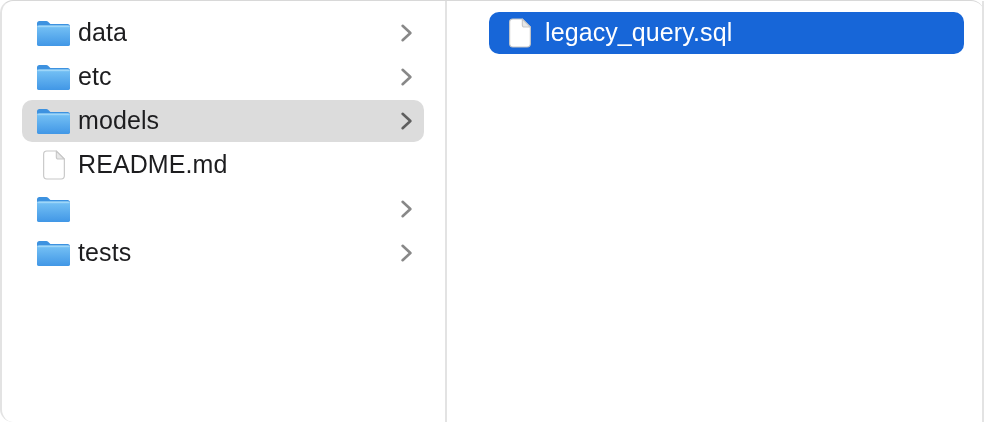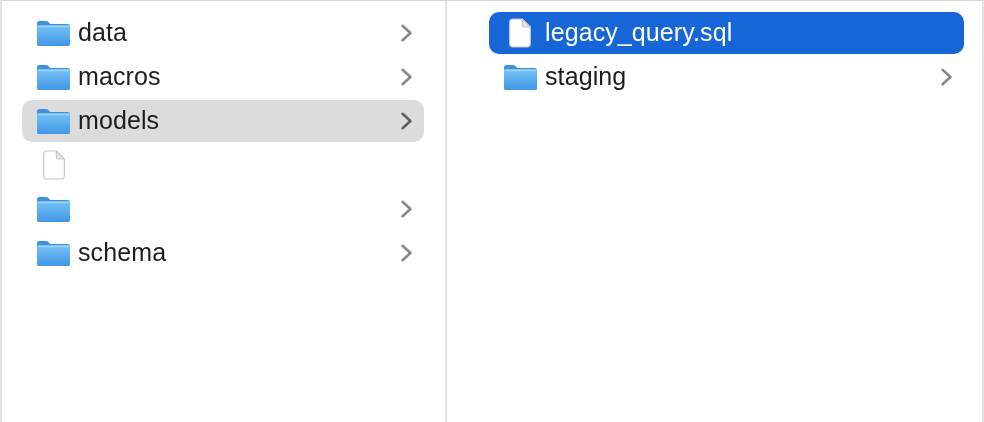--- a/index.html
+++ b/index.html
@@ -17,20 +17,21 @@
     width:984px; height:422px; overflow:hidden; position:relative;
     font-family:"Liberation Sans","DejaVu Sans",sans-serif;
     color:var(--text);
   }
   .finder-view{
     position:absolute; inset:0;
     border-top:1px solid #d8d8d8;
     border-left:2px solid var(--divider);
     display:flex;
     background:#ffffff;
+    border-radius:13px;
   }
   .column{
     height:100%;
     padding-top:11px;
     border-right:2px solid var(--divider);
     overflow:hidden;
   }
   .column-left{ width:489px; }
   .column-right{ width:566px;margin-left:22px; }
   .row{
@@ -98,21 +99,21 @@
         <stop offset="0" stop-color="#8ed0f8"></stop>
         <stop offset="0.14" stop-color="#6fbcf3"></stop>
         <stop offset="1" stop-color="#4197e6"></stop>
       </linearGradient>
     </defs>
     <path d="M0 12 V7 a5 5 0 0 1 5 -5 h13.5 a5 5 0 0 1 3.7 1.6 L26.8 8 H61 a5 5 0 0 1 5 5 v34 a5 5 0 0 1 -5 5 H5 a5 5 0 0 1 -5 -5 Z" fill="#3d92e0"></path>
     <rect x="0" y="11" width="66" height="41" rx="5" fill="url(#folderGrad)"></rect>
     <rect x="0" y="11" width="66" height="3" rx="1.5" fill="#a5daf9" opacity="0.8"></rect>
   </svg>
         </span>
-    <span class="label">macros</span>
+    <span class="label">etc</span>
     <span class="chevron">
           <svg width="13" height="20" viewBox="0 0 13 20">
     <path d="M2.6 2.8 L10.4 10 L2.6 17.2" fill="none" stroke="#888888" stroke-width="2.6" stroke-linecap="round" stroke-linejoin="round"></path>
   </svg>
         </span>
   </div>
       <div class="row sel-gray">
     <span class="icon-slot">
           <svg width="33" height="26" viewBox="0 0 66 52">
     <defs>
@@ -134,93 +135,72 @@
   </svg>
         </span>
   </div>
       <div class="row">
     <span class="icon-slot">
           <svg width="24" height="30" viewBox="0 0 46 58">
     <path d="M3 8 a6 6 0 0 1 6 -6 H27.5 L43 17.5 V50 a6 6 0 0 1 -6 6 H9 a6 6 0 0 1 -6 -6 Z" fill="#ffffff" stroke="#c7c7c7" stroke-width="2.2"></path>
     <path d="M27.5 2 L43 17.5 H31.5 a4 4 0 0 1 -4 -4 Z" fill="#e7e7e7" stroke="#c7c7c7" stroke-width="2.2" stroke-linejoin="round"></path>
   </svg>
         </span>
-
-  </div>
-      <div class="row">
-    <span class="icon-slot">
-          <svg width="33" height="26" viewBox="0 0 66 52">
-    <defs>
-      <linearGradient id="folderGrad" x1="0" y1="0" x2="0" y2="1">
-        <stop offset="0" stop-color="#8ed0f8"></stop>
-        <stop offset="0.14" stop-color="#6fbcf3"></stop>
-        <stop offset="1" stop-color="#4197e6"></stop>
-      </linearGradient>
-    </defs>
-    <path d="M0 12 V7 a5 5 0 0 1 5 -5 h13.5 a5 5 0 0 1 3.7 1.6 L26.8 8 H61 a5 5 0 0 1 5 5 v34 a5 5 0 0 1 -5 5 H5 a5 5 0 0 1 -5 -5 Z" fill="#3d92e0"></path>
-    <rect x="0" y="11" width="66" height="41" rx="5" fill="url(#folderGrad)"></rect>
-    <rect x="0" y="11" width="66" height="3" rx="1.5" fill="#a5daf9" opacity="0.8"></rect>
-  </svg>
-        </span>
-    <span class="chevron">
-          <svg width="13" height="20" viewBox="0 0 13 20">
-    <path d="M2.6 2.8 L10.4 10 L2.6 17.2" fill="none" stroke="#888888" stroke-width="2.6" stroke-linecap="round" stroke-linejoin="round"></path>
-  </svg>
-        </span>
-  </div>
-      <div class="row">
-    <span class="icon-slot">
-          <svg width="33" height="26" viewBox="0 0 66 52">
-    <defs>
-      <linearGradient id="folderGrad" x1="0" y1="0" x2="0" y2="1">
-        <stop offset="0" stop-color="#8ed0f8"></stop>
-        <stop offset="0.14" stop-color="#6fbcf3"></stop>
-        <stop offset="1" stop-color="#4197e6"></stop>
-      </linearGradient>
-    </defs>
-    <path d="M0 12 V7 a5 5 0 0 1 5 -5 h13.5 a5 5 0 0 1 3.7 1.6 L26.8 8 H61 a5 5 0 0 1 5 5 v34 a5 5 0 0 1 -5 5 H5 a5 5 0 0 1 -5 -5 Z" fill="#3d92e0"></path>
-    <rect x="0" y="11" width="66" height="41" rx="5" fill="url(#folderGrad)"></rect>
-    <rect x="0" y="11" width="66" height="3" rx="1.5" fill="#a5daf9" opacity="0.8"></rect>
-  </svg>
-        </span>
-    <span class="label">schema</span>
+    <span class="label">README.md</span>
+
+  </div>
+      <div class="row">
+    <span class="icon-slot">
+          <svg width="33" height="26" viewBox="0 0 66 52">
+    <defs>
+      <linearGradient id="folderGrad" x1="0" y1="0" x2="0" y2="1">
+        <stop offset="0" stop-color="#8ed0f8"></stop>
+        <stop offset="0.14" stop-color="#6fbcf3"></stop>
+        <stop offset="1" stop-color="#4197e6"></stop>
+      </linearGradient>
+    </defs>
+    <path d="M0 12 V7 a5 5 0 0 1 5 -5 h13.5 a5 5 0 0 1 3.7 1.6 L26.8 8 H61 a5 5 0 0 1 5 5 v34 a5 5 0 0 1 -5 5 H5 a5 5 0 0 1 -5 -5 Z" fill="#3d92e0"></path>
+    <rect x="0" y="11" width="66" height="41" rx="5" fill="url(#folderGrad)"></rect>
+    <rect x="0" y="11" width="66" height="3" rx="1.5" fill="#a5daf9" opacity="0.8"></rect>
+  </svg>
+        </span>
+    <span class="chevron">
+          <svg width="13" height="20" viewBox="0 0 13 20">
+    <path d="M2.6 2.8 L10.4 10 L2.6 17.2" fill="none" stroke="#888888" stroke-width="2.6" stroke-linecap="round" stroke-linejoin="round"></path>
+  </svg>
+        </span>
+  </div>
+      <div class="row">
+    <span class="icon-slot">
+          <svg width="33" height="26" viewBox="0 0 66 52">
+    <defs>
+      <linearGradient id="folderGrad" x1="0" y1="0" x2="0" y2="1">
+        <stop offset="0" stop-color="#8ed0f8"></stop>
+        <stop offset="0.14" stop-color="#6fbcf3"></stop>
+        <stop offset="1" stop-color="#4197e6"></stop>
+      </linearGradient>
+    </defs>
+    <path d="M0 12 V7 a5 5 0 0 1 5 -5 h13.5 a5 5 0 0 1 3.7 1.6 L26.8 8 H61 a5 5 0 0 1 5 5 v34 a5 5 0 0 1 -5 5 H5 a5 5 0 0 1 -5 -5 Z" fill="#3d92e0"></path>
+    <rect x="0" y="11" width="66" height="41" rx="5" fill="url(#folderGrad)"></rect>
+    <rect x="0" y="11" width="66" height="3" rx="1.5" fill="#a5daf9" opacity="0.8"></rect>
+  </svg>
+        </span>
+    <span class="label">tests</span>
     <span class="chevron">
           <svg width="13" height="20" viewBox="0 0 13 20">
     <path d="M2.6 2.8 L10.4 10 L2.6 17.2" fill="none" stroke="#888888" stroke-width="2.6" stroke-linecap="round" stroke-linejoin="round"></path>
   </svg>
         </span>
   </div>
     </div>
   <div class="column column-right">
       <div class="row sel-blue">
     <span class="icon-slot">
           <svg width="24" height="30" viewBox="0 0 46 58">
     <path d="M3 8 a6 6 0 0 1 6 -6 H27.5 L43 17.5 V50 a6 6 0 0 1 -6 6 H9 a6 6 0 0 1 -6 -6 Z" fill="#ffffff" stroke="#c7c7c7" stroke-width="2.2"></path>
     <path d="M27.5 2 L43 17.5 H31.5 a4 4 0 0 1 -4 -4 Z" fill="#e7e7e7" stroke="#c7c7c7" stroke-width="2.2" stroke-linejoin="round"></path>
   </svg>
         </span>
     <span class="label">legacy_query.sql</span>
 
   </div>
-      <div class="row">
-    <span class="icon-slot">
-          <svg width="33" height="26" viewBox="0 0 66 52">
-    <defs>
-      <linearGradient id="folderGrad" x1="0" y1="0" x2="0" y2="1">
-        <stop offset="0" stop-color="#8ed0f8"></stop>
-        <stop offset="0.14" stop-color="#6fbcf3"></stop>
-        <stop offset="1" stop-color="#4197e6"></stop>
-      </linearGradient>
-    </defs>
-    <path d="M0 12 V7 a5 5 0 0 1 5 -5 h13.5 a5 5 0 0 1 3.7 1.6 L26.8 8 H61 a5 5 0 0 1 5 5 v34 a5 5 0 0 1 -5 5 H5 a5 5 0 0 1 -5 -5 Z" fill="#3d92e0"></path>
-    <rect x="0" y="11" width="66" height="41" rx="5" fill="url(#folderGrad)"></rect>
-    <rect x="0" y="11" width="66" height="3" rx="1.5" fill="#a5daf9" opacity="0.8"></rect>
-  </svg>
-        </span>
-    <span class="label">staging</span>
-    <span class="chevron">
-          <svg width="13" height="20" viewBox="0 0 13 20">
-    <path d="M2.6 2.8 L10.4 10 L2.6 17.2" fill="none" stroke="#888888" stroke-width="2.6" stroke-linecap="round" stroke-linejoin="round"></path>
-  </svg>
-        </span>
-  </div>
     </div>
 </div>
 
 </body></html>

